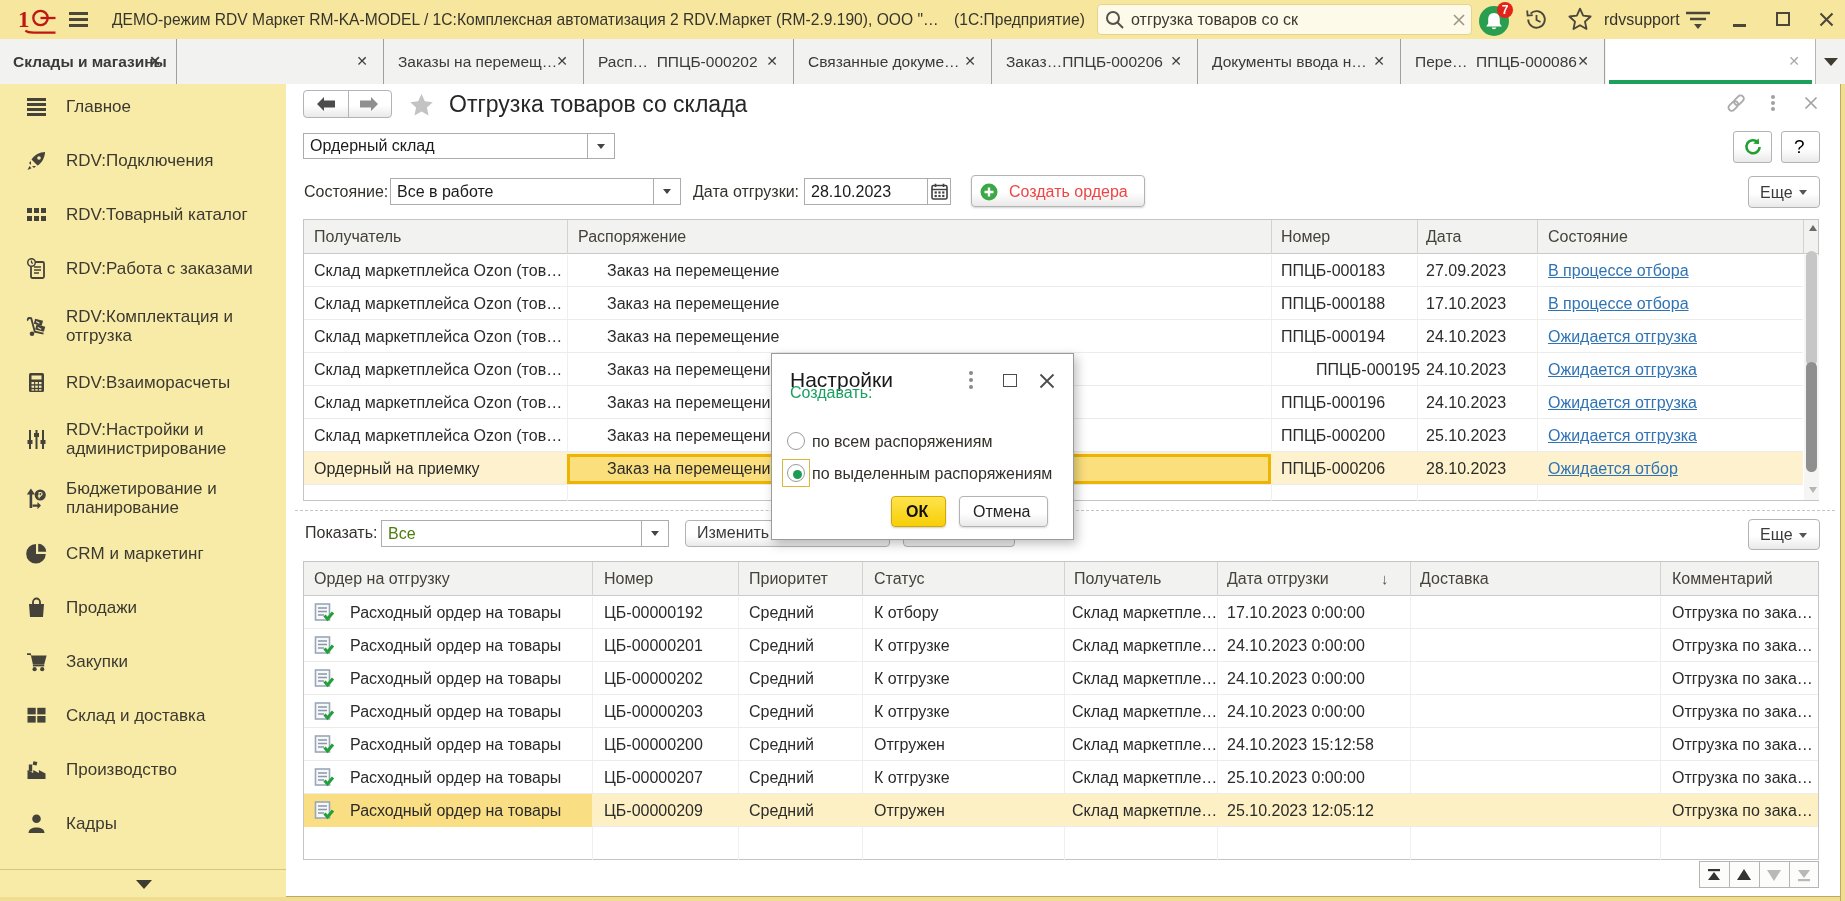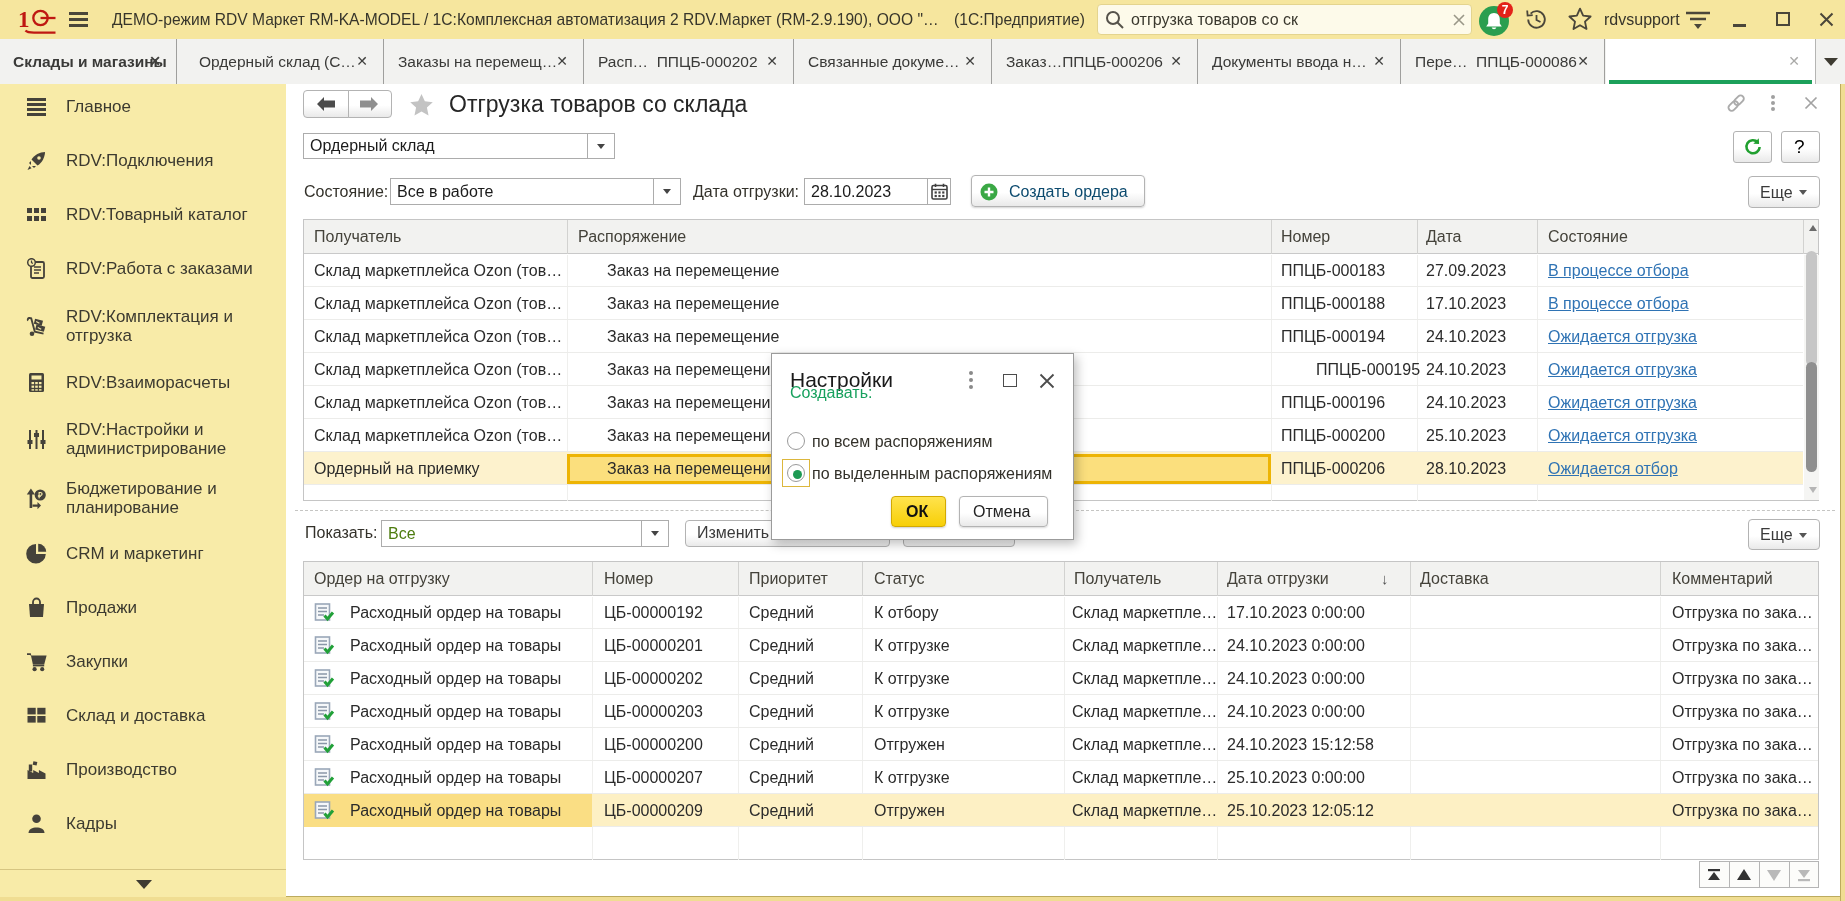--- a/index.html
+++ b/index.html
@@ -73,21 +73,20 @@
 <style>
 .tab { position:absolute; top:39px; height:45px; background:#f2f2f0; border-right:1px solid #9f9f9d; }
 .tab .lbl { position:absolute; left:13px; top:0; height:45px; line-height:45px; font-size:15.5px; color:#3a3a38; }
 .tab .x { position:absolute; right:13px; top:14px; width:16px; height:16px; font-size:14px; line-height:16px; text-align:center; color:#3f3f3d; }
 </style>
 <div class="tab" style="left:0;width:177px;font-weight:bold;">
       <div class="lbl">Склады и магазины</div>
       <div class="x">✕</div>
     </div>
 <div class="tab" style="left:186px;width:198px;">
-      <div class="lbl">Ордерный склад (С…</div>
       <div class="x">✕</div>
     </div>
 <div class="tab" style="left:385px;width:199px;">
       <div class="lbl">Заказы на перемещ…</div>
       <div class="x">✕</div>
     </div>
 <div class="tab" style="left:585px;width:209px;">
       <div class="lbl">Расп…&nbsp; ППЦБ-000202</div>
       <div class="x">✕</div>
     </div>
@@ -330,21 +329,21 @@
         <rect x="7.4" y="11.9" width="2.2" height="2.2"></rect>
         <rect x="11.2" y="11.9" width="2.2" height="2.2"></rect>
       </g>
     </svg>
 
 <div class="btn" style="left:971px;top:175px;width:174px;height:32px;border-radius:4px;box-shadow:0 1px 2px rgba(0,0,0,0.18);"></div>
 <svg class="abs" style="left:980px;top:183px;" width="18" height="18" viewBox="0 0 18 18">
       <circle cx="9" cy="9" r="8.5" fill="#3aa845"></circle>
       <path d="M9 4.5 L9 13.5 M4.5 9 L13.5 9" stroke="#fff" stroke-width="2.4"></path>
     </svg>
-<div class="txt" style="left:1009px;top:183px;font-size:16px;color:#0c4a6e;">Создать ордера</div>
+<div class="txt" style="left:1009px;top:183px;font-size:16px;color:#ef4444;">Создать ордера</div>
 
 <div class="btn" style="left:1748px;top:176px;width:72px;height:32px;border-radius:4px;"></div>
 <div class="txt" style="left:1760px;top:184px;font-size:16px;color:#3a3a3a;">Еще</div>
 <div class="carr" style="left:1799px;top:190px;border-top-color:#555;"></div>
 
 <div class="abs" style="left:303px;top:219px;width:1516px;height:282px;border:1px solid #c5c5c5;background:#fff;"></div>
 <div class="abs" style="left:304px;top:220px;width:1514px;height:34px;background:#f2f2f0;border-bottom:1px solid #c9c9c9;"></div>
 <div class="txt" style="left:314px;top:228px;font-size:16px;color:#44423a;">Получатель</div>
 <div class="txt" style="left:578px;top:228px;font-size:16px;color:#44423a;">Распоряжение</div>
 <div class="txt" style="left:1281px;top:228px;font-size:16px;color:#44423a;">Номер</div>

